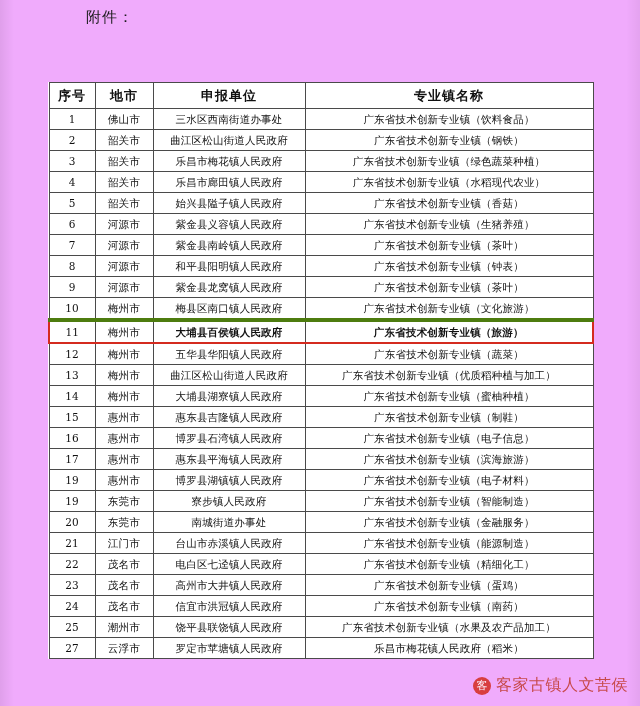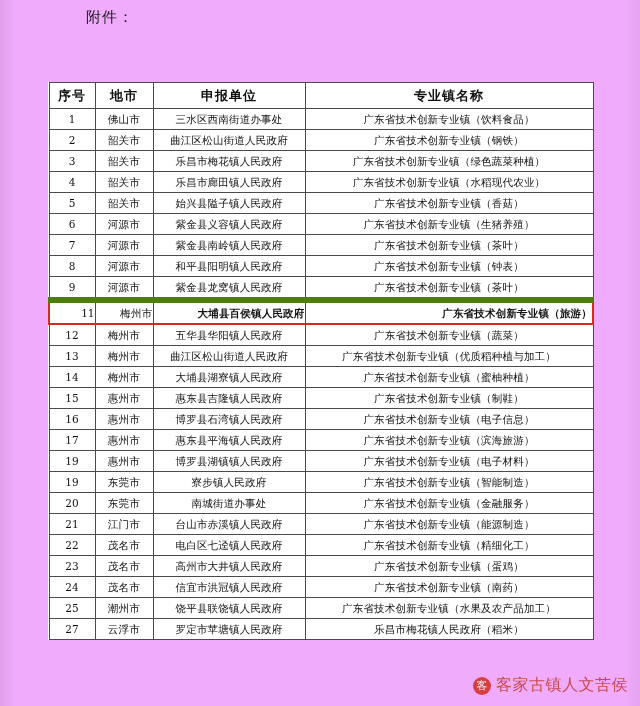--- a/index.html
+++ b/index.html
@@ -74,23 +74,22 @@
   col.c-city { width: 58px; }
   col.c-unit { width: 152px; }
   col.c-town { width: 288px; }
 
   td.num { font-size: 10.5px; }
   td.city { letter-spacing: 0.3px; }
   td.unit { letter-spacing: 0.2px; }
   td.town { letter-spacing: 0.2px; }
 
   tr.highlight td {
-    border-top: 6px solid #4d7c0f;
+    border-top: 4px solid #4d7c0f;
     border-bottom: 2px solid #d42b1f;
-    text-align: right;
   }
   tr.highlight td:first-child { border-left: 2px solid #d42b1f; }
   tr.highlight td:last-child { border-right: 2px solid #d42b1f; }
   tr.highlight td.unit { font-weight: bold; }
   tr.highlight td.town { font-weight: bold; }
 
   .watermark {
     position: absolute;
     right: 12px;
     bottom: 10px;
@@ -199,20 +198,26 @@
           <td class="city">河源市</td>
           <td class="unit">和平县阳明镇人民政府</td>
           <td class="town">广东省技术创新专业镇（钟表）</td>
         </tr>
         <tr>
           <td class="num">9</td>
           <td class="city">河源市</td>
           <td class="unit">紫金县龙窝镇人民政府</td>
           <td class="town">广东省技术创新专业镇（茶叶）</td>
         </tr>
+        <tr>
+          <td class="num">10</td>
+          <td class="city">梅州市</td>
+          <td class="unit">梅县区南口镇人民政府</td>
+          <td class="town">广东省技术创新专业镇（文化旅游）</td>
+        </tr>
         <tr class="highlight">
           <td class="num">11</td>
           <td class="city">梅州市</td>
           <td class="unit">大埔县百侯镇人民政府</td>
           <td class="town">广东省技术创新专业镇（旅游）</td>
         </tr>
         <tr>
           <td class="num">12</td>
           <td class="city">梅州市</td>
           <td class="unit">五华县华阳镇人民政府</td>

